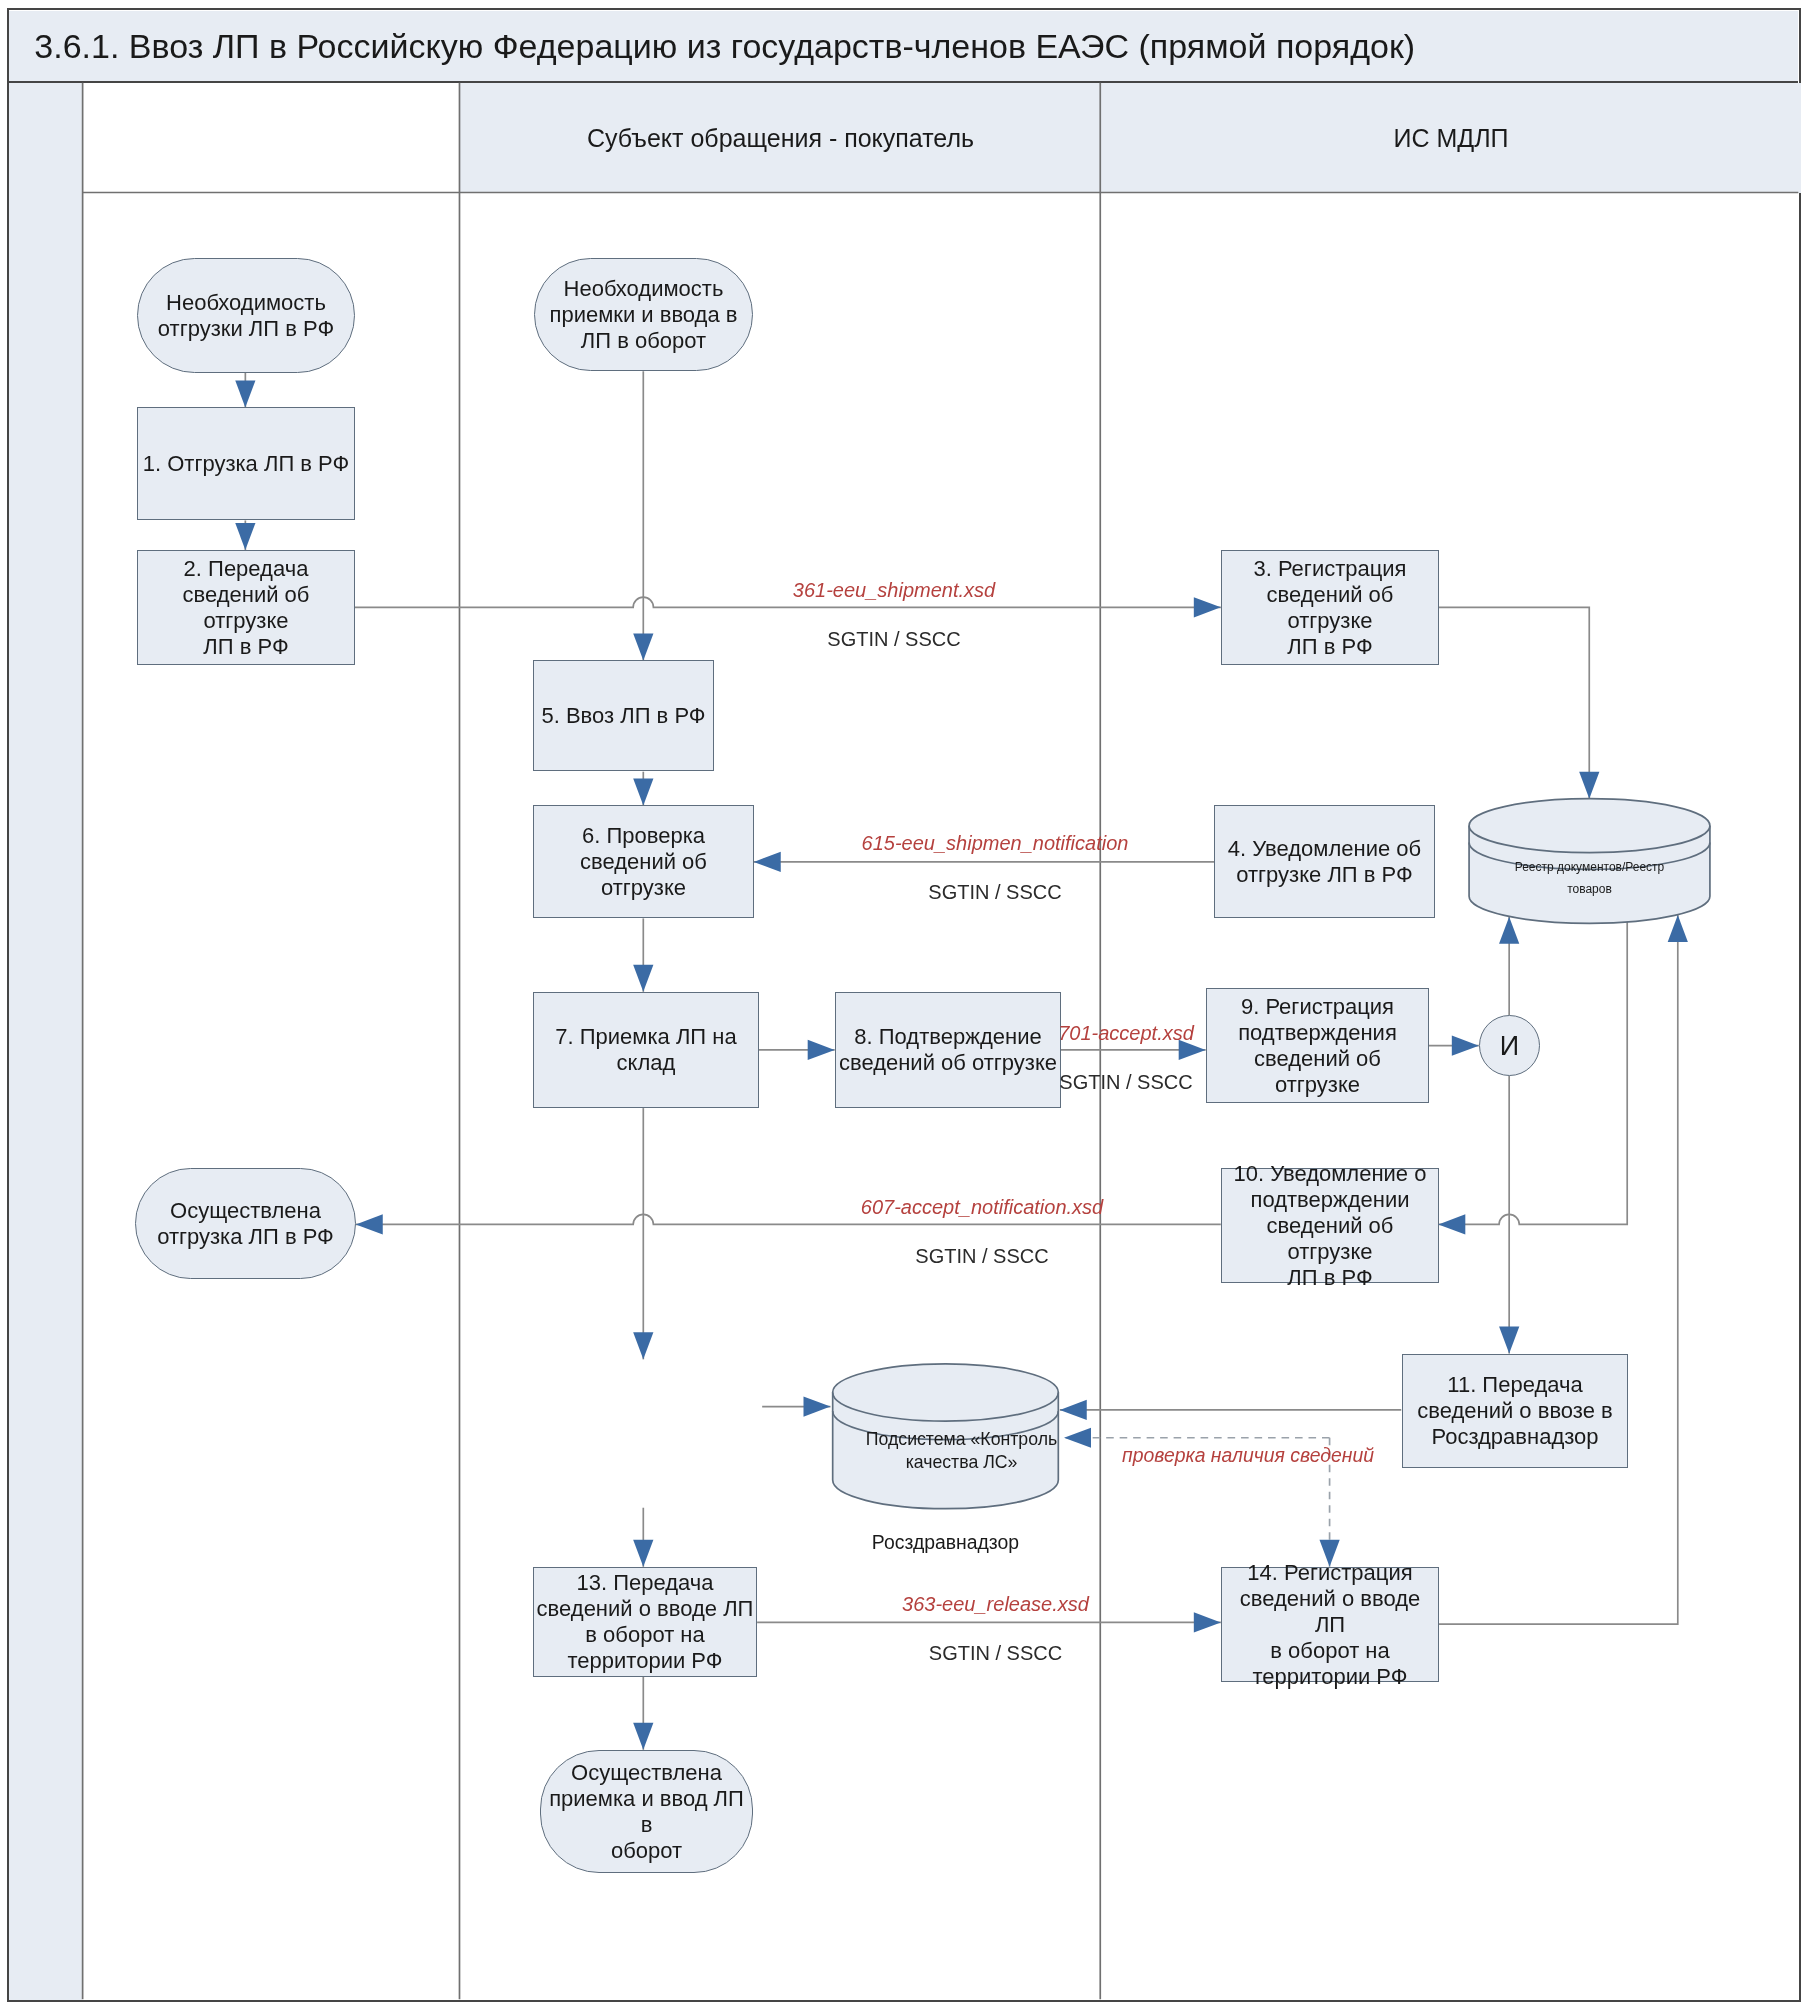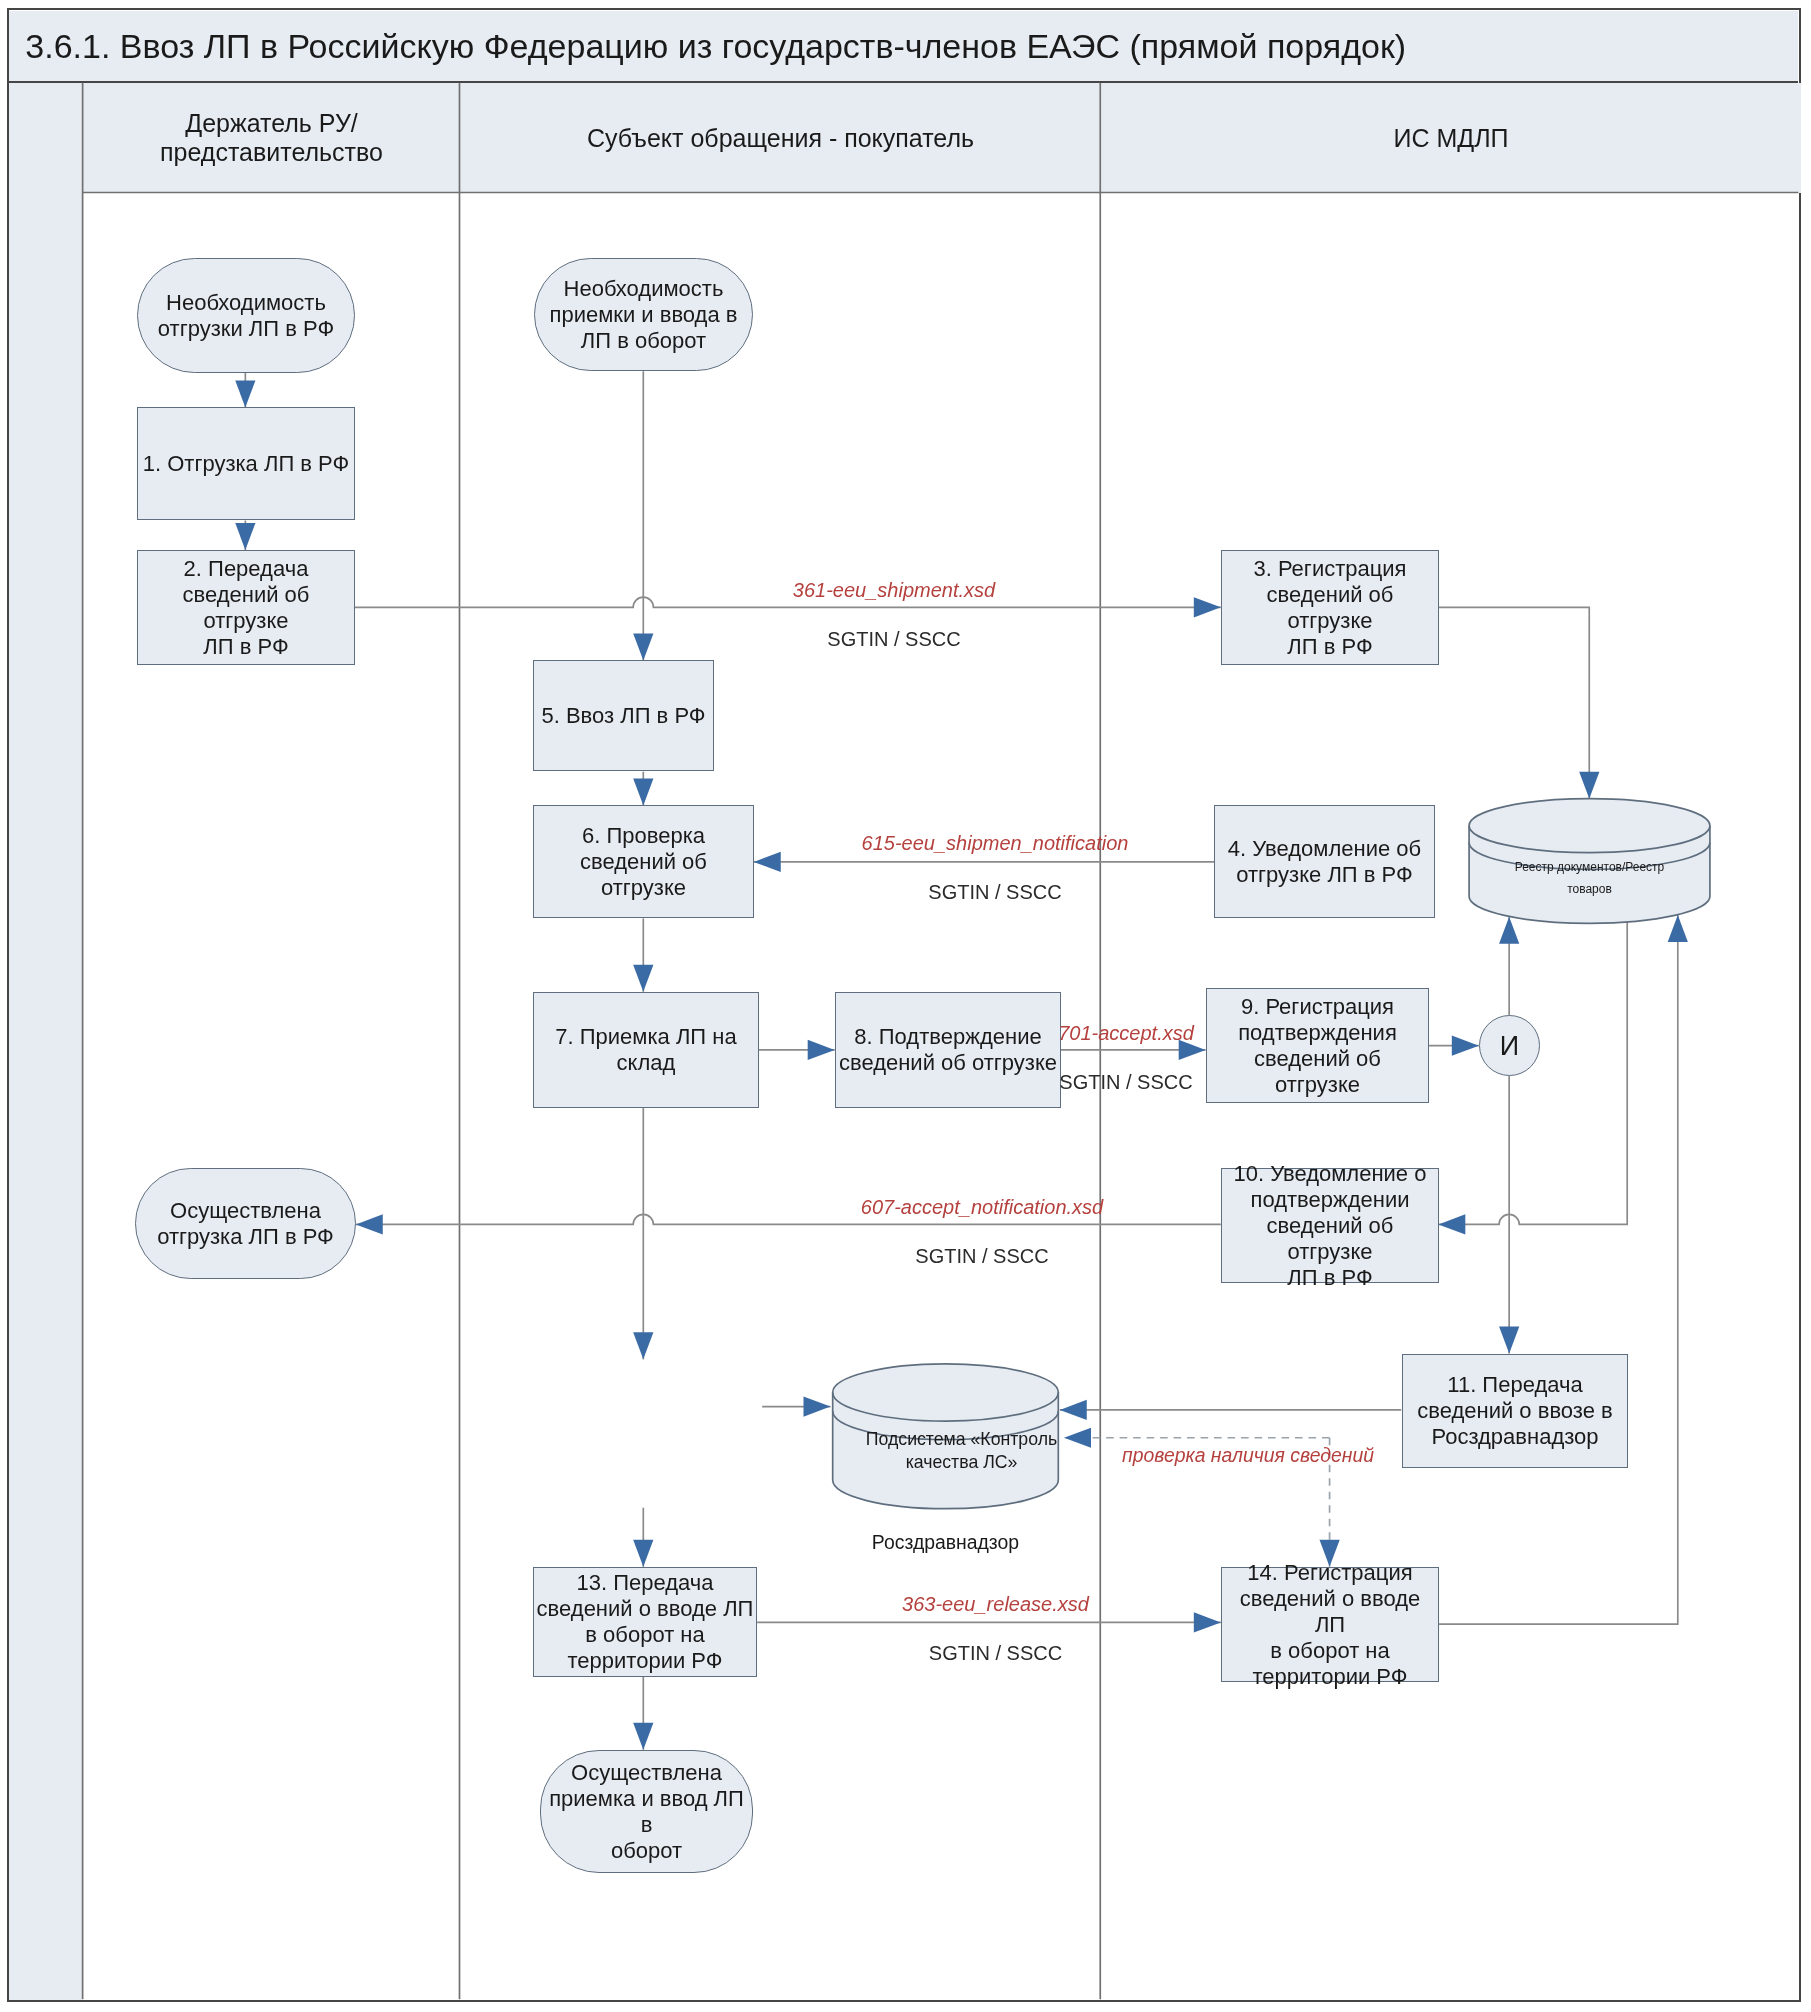--- a/index.html
+++ b/index.html
@@ -1,18 +1,18 @@
 <!DOCTYPE html>
 <html style="font-size:13.5px"><head>
 <meta charset="utf-8">
 <style>
   html,body{margin:0;padding:0;background:#ffffff;font-family:"Liberation Sans",sans-serif;}
   .canvas{position:relative;width:1811px;height:2013px;background:#ffffff;overflow:hidden;}
   .frame{position:absolute;left:6.7px;top:8.4px;width:1794px;height:1994px;border:2.5px solid #454545;box-sizing:border-box;background:#ffffff;}
-  .titlebar{position:absolute;left:9.3px;top:11px;width:1789px;height:72px;background:#e7ecf3;border-bottom:2.5px solid #454545;box-sizing:border-box;display:flex;align-items:center;padding-left:16px;font-size:34px;color:#1a1a1a;}
+  .titlebar{position:absolute;left:9.3px;top:11px;width:1789px;height:72px;background:#e7ecf3;border-bottom:2.5px solid #454545;box-sizing:border-box;display:flex;align-items:center;padding-left:25px;font-size:34px;color:#1a1a1a;}
   .strip{position:absolute;left:9.3px;top:83px;width:73px;height:1917px;background:#e7ecf3;}
   .lanehead{position:absolute;top:83px;height:110px;background:#e7ecf3;display:flex;align-items:center;justify-content:center;text-align:center;font-size:25px;color:#1a1a1a;white-space:pre-line;box-sizing:border-box;}
   svg.wires{position:absolute;left:0;top:0;width:1811px;height:2013px;}
   .node{position:absolute;display:flex;align-items:center;justify-content:center;text-align:center;
         background:#e7ecf3;border:1.7px solid #5f6e7e;box-sizing:border-box;color:#1a1a1a;
         font-size:22px;line-height:26px;white-space:pre-line;padding:0 1.7px;}
   .oval{border-radius:59px;}
   .gate{border-radius:50%;font-size:27px;}
   .fs24{font-size:20px;line-height:25px;}
   .cyl{position:absolute;}
@@ -27,22 +27,20 @@
   .check{position:absolute;text-align:center;font-size:19.4px;color:#b5413e;font-style:italic;}
 </style>
 </head>
 <body>
 
 <div class="canvas">
   <div class="frame"></div>
   <div class="titlebar">3.6.1. Ввоз ЛП в Российскую Федерацию из государств-членов ЕАЭС (прямой порядок)</div>
   <div class="strip"></div>
 
-  <div class="lanehead" style="left:83px;width:377px;">Держатель РУ/
-представительство</div>
   <div class="lanehead" style="left:460px;width:641px;">Субъект обращения - покупатель</div>
   <div class="lanehead" style="left:1101px;width:700px;">ИС МДЛП</div>
 
   <svg class="wires" viewBox="0 0 2148 2387">
     <defs>
       <marker id="arr" markerUnits="userSpaceOnUse" markerWidth="36" markerHeight="28" refX="33" refY="13" orient="auto">
         <path d="M1,1 L33,13 L1,25 z" fill="#3b6ba5"></path>
       </marker>
     </defs>
 

